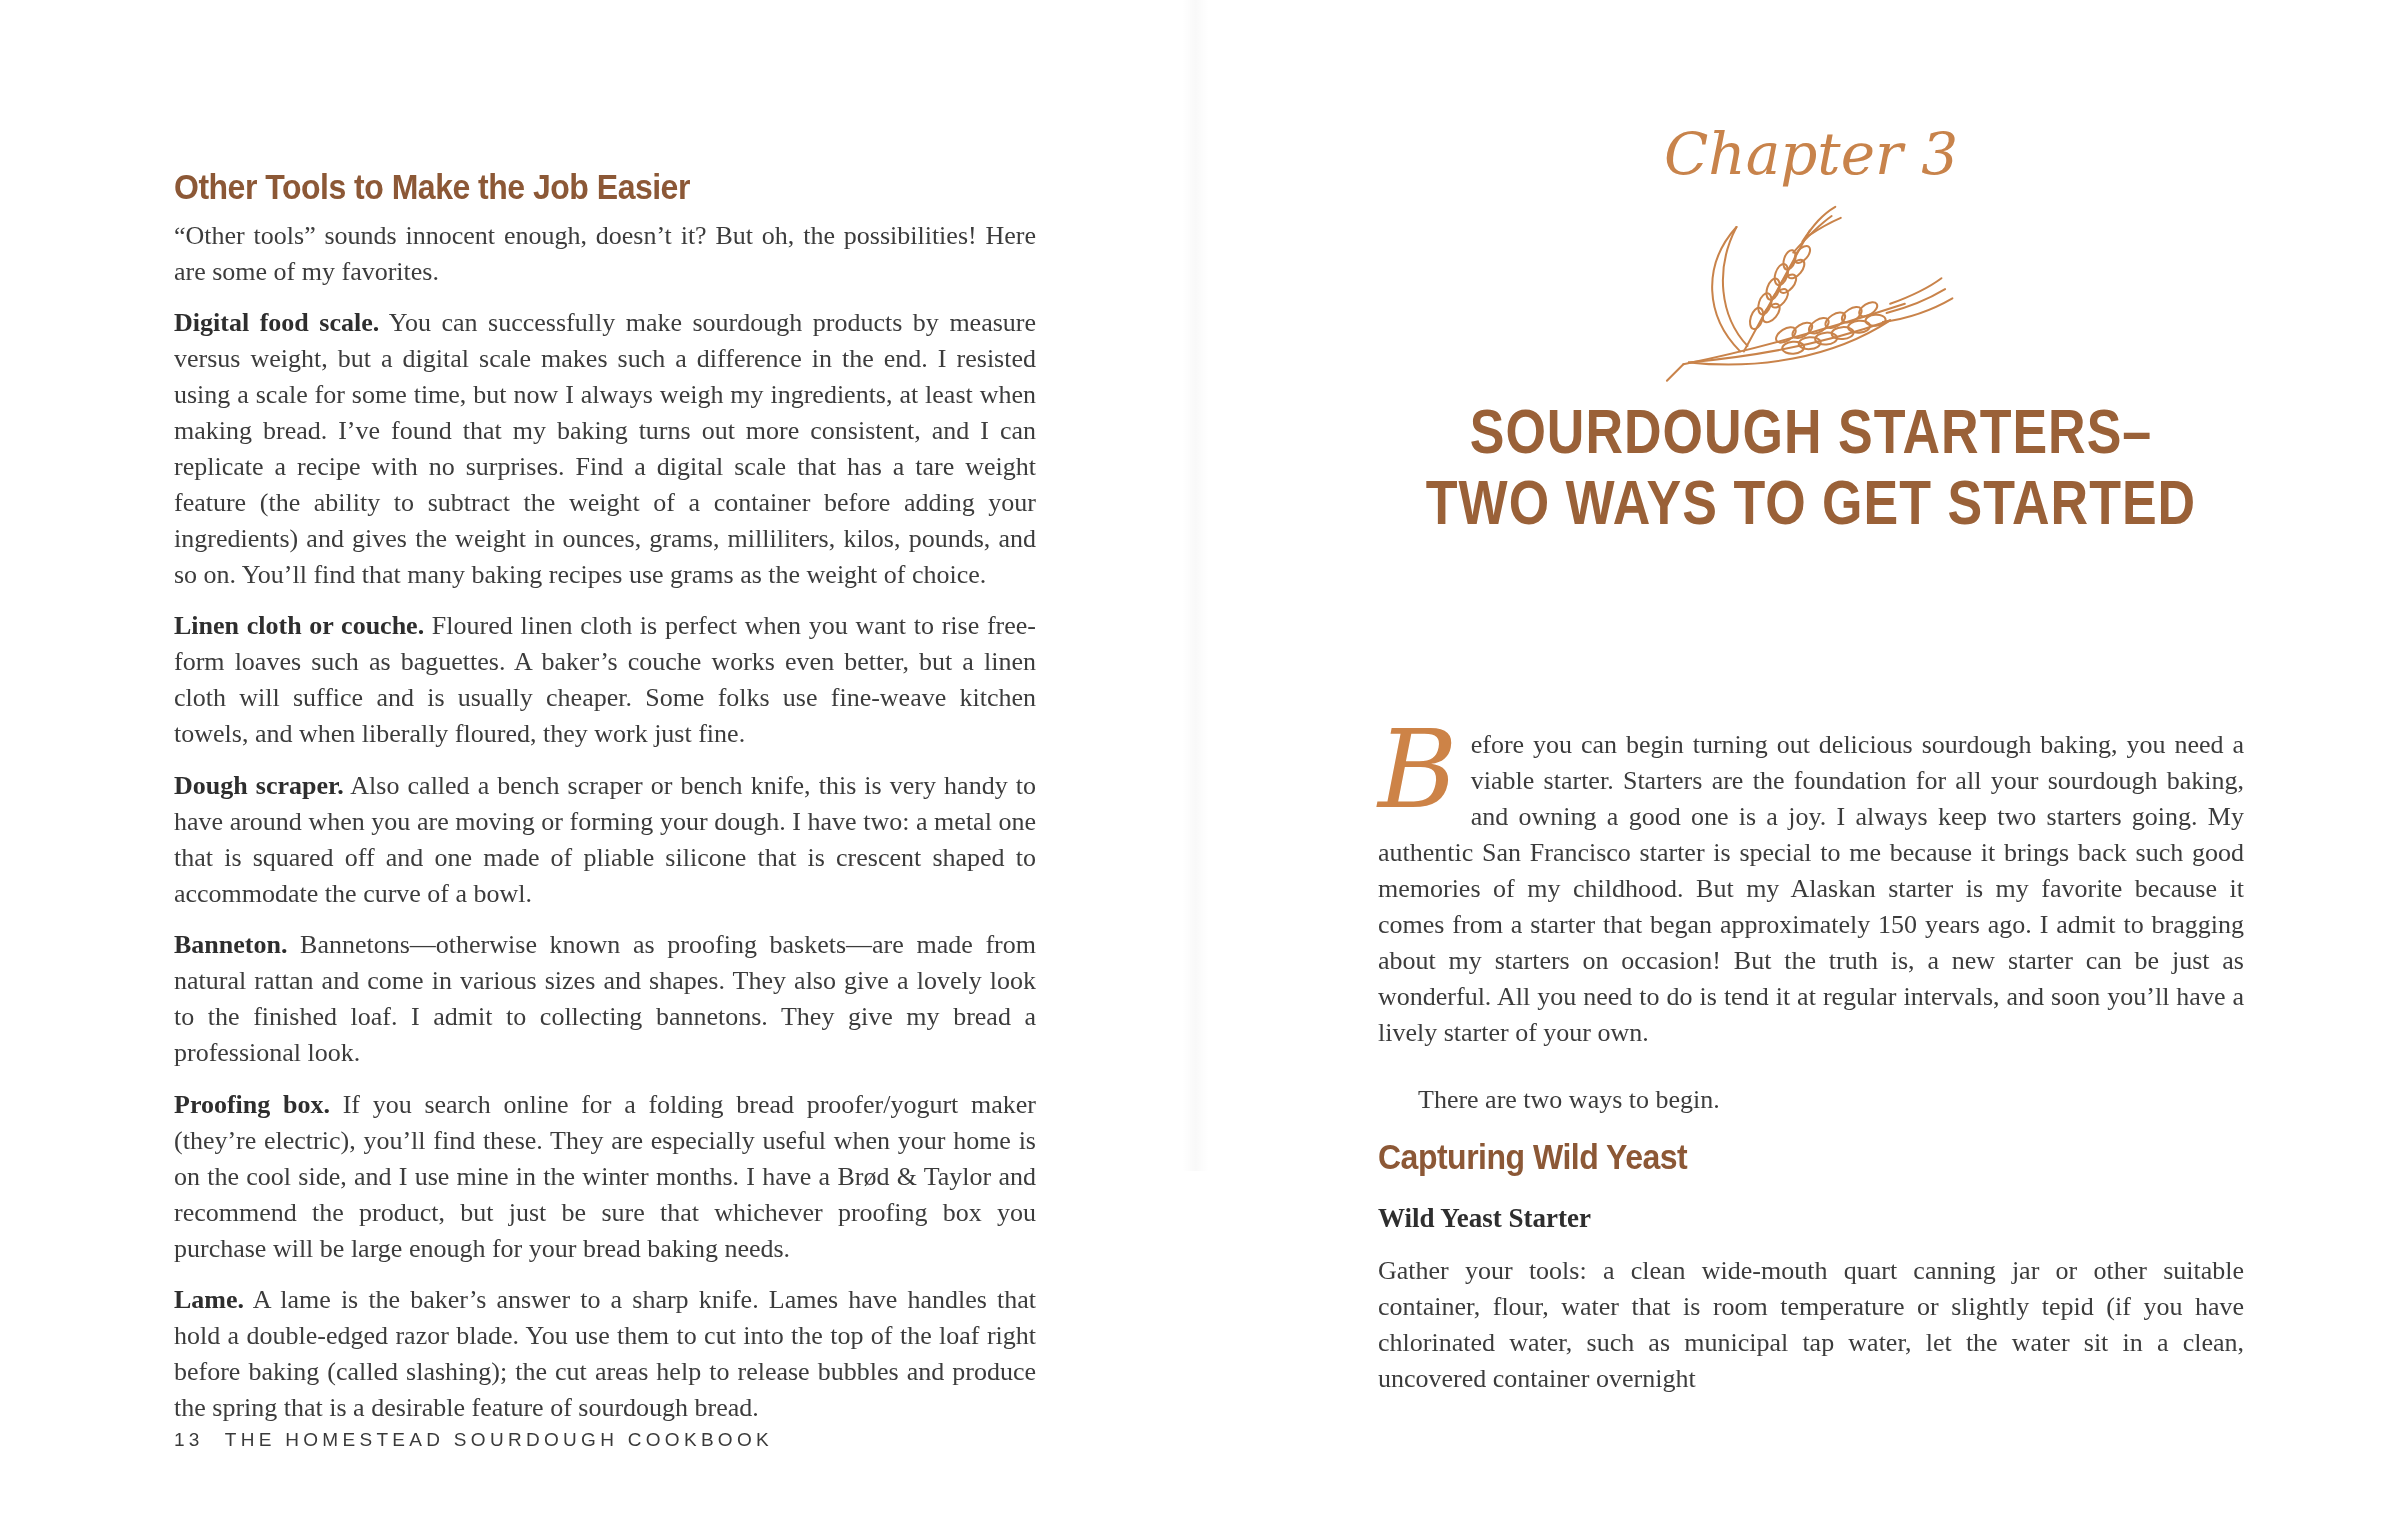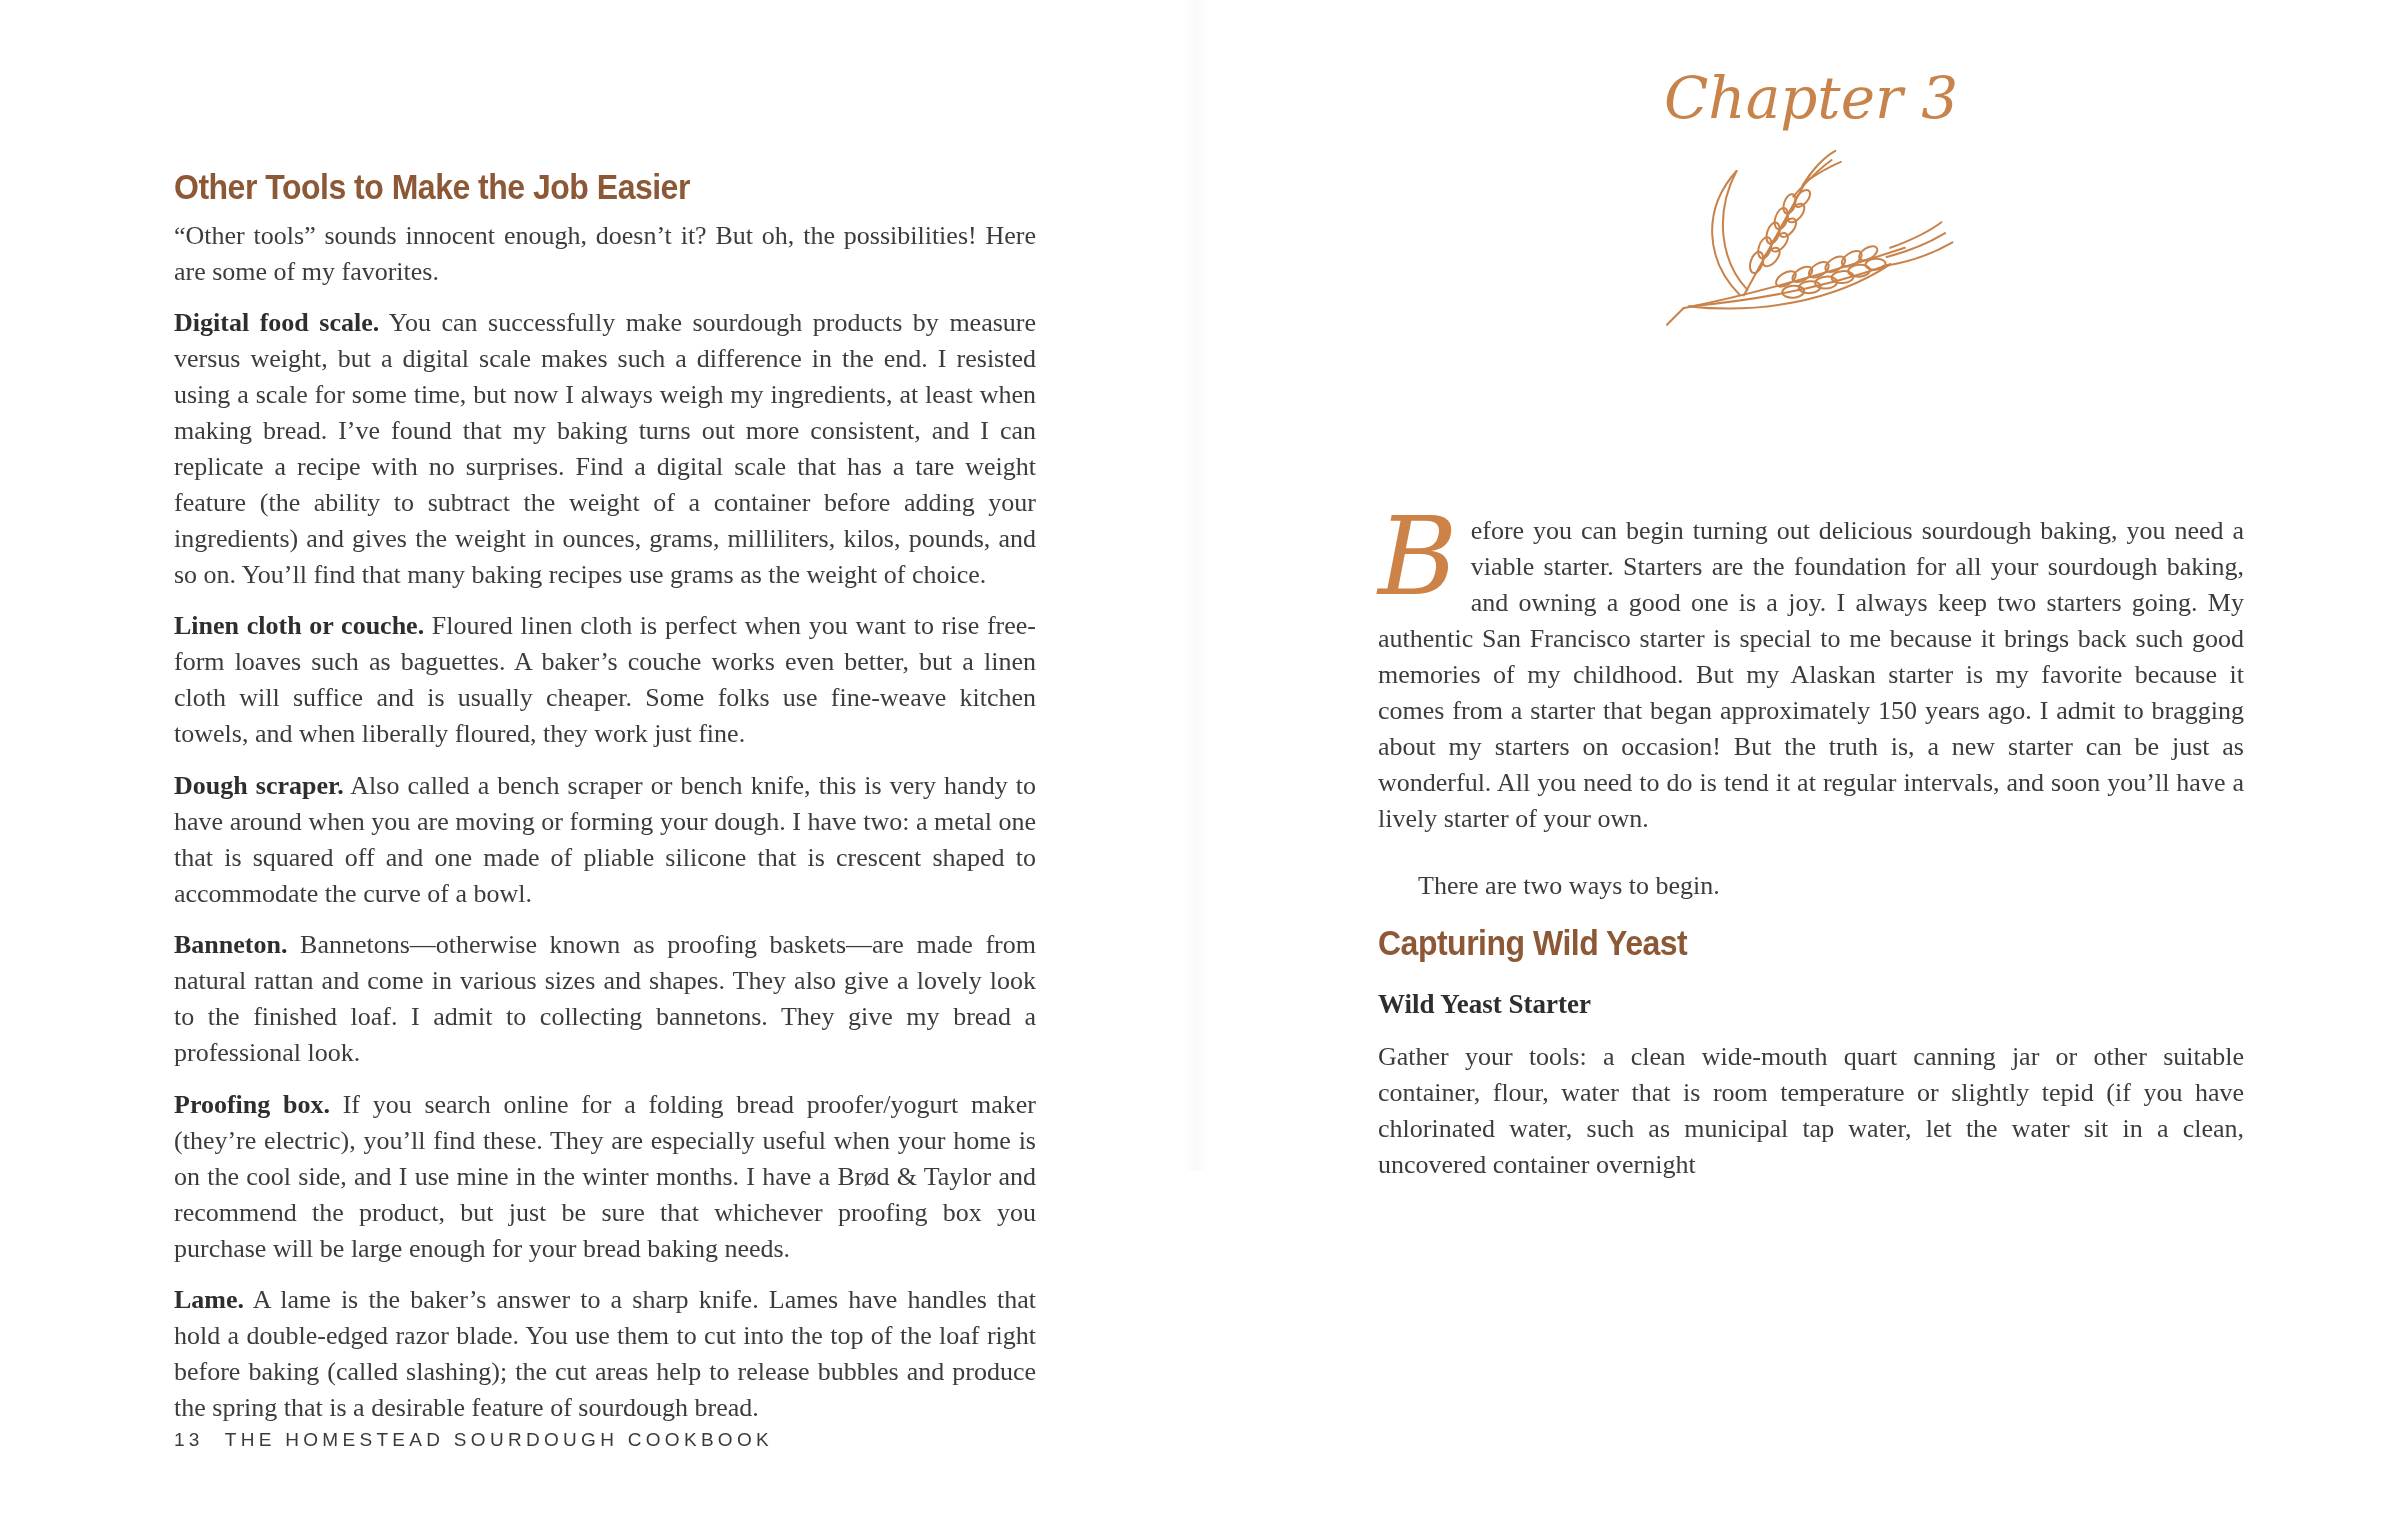--- a/index.html
+++ b/index.html
@@ -11,21 +11,21 @@
     overflow: hidden;
   }
   .spread { position: relative; width: 2391px; height: 1171px; display: flex; }
   .gutter {
     position: absolute; left: 1182px; top: 0; bottom: 0; width: 27px;
     background: linear-gradient(90deg, rgba(0,0,0,0), rgba(0,0,0,0.025), rgba(0,0,0,0));
     pointer-events: none;
   }
   .page { position: relative; box-sizing: border-box; }
   .page-left  { width: 1195px; padding: 171px 159px 0 174px; }
-  .page-right { width: 1196px; padding: 64px 147px 0 183px; }
+  .page-right { width: 1196px; padding: 120px 147px 0 183px; }
 
   .body-text {
     font-size: 26px; line-height: 36px;
     text-align: justify;
     margin: 0 0 15.4px 0;
   }
   .body-text .lead { font-weight: bold; color: #2e2e2e; }
 
   .section-heading {
     font-family: "Liberation Sans", sans-serif;
@@ -168,20 +168,22 @@
           <ellipse cx="214" cy="120" rx="6.5" ry="12" transform="rotate(58 214 120)"></ellipse>
           <ellipse cx="222" cy="133" rx="6.5" ry="12" transform="rotate(86 222 133)"></ellipse>
           <ellipse cx="232" cy="114" rx="6" ry="11" transform="rotate(58 232 114)"></ellipse>
           <ellipse cx="240" cy="126" rx="6" ry="11" transform="rotate(86 240 126)"></ellipse>
         </g>
         <path d="M 252 118 C 276 112 296 104 316 92"></path>
         <path d="M 248 128 C 276 124 300 116 324 102"></path>
         <path d="M 256 108 C 278 100 296 92 312 80"></path>
       </svg>
 
+      <h1 class="chapter-title"><span class="condensed">SOURDOUGH STARTERS–</span><br>
+        <span class="condensed">TWO WAYS TO GET STARTED</span></h1>
     </div>
 
     <p class="body-text intro-para"><span class="dropcap">B</span><span>efore you can begin turning out delicious sourdough baking, you need a viable starter. Starters are the foundation for all your sourdough baking, and owning a good one is a joy. I always keep two starters going. My authentic San Francisco starter is special to me because it brings back such good memories of my childhood. But my Alaskan starter is my favorite because it comes from a starter that began approximately 150 years ago. I admit to bragging about my starters on occasion! But the truth is, a new starter can be just as wonderful. All you need to do is tend it at regular intervals, and soon you’ll have a lively starter of your own.</span></p>
 
     <p class="body-text indented-line">There are two ways to begin.</p>
 
     <h2 class="section-heading"><span class="condensed">Capturing Wild Yeast</span></h2>
 
     <h3 class="sub-heading">Wild Yeast Starter</h3>
 

